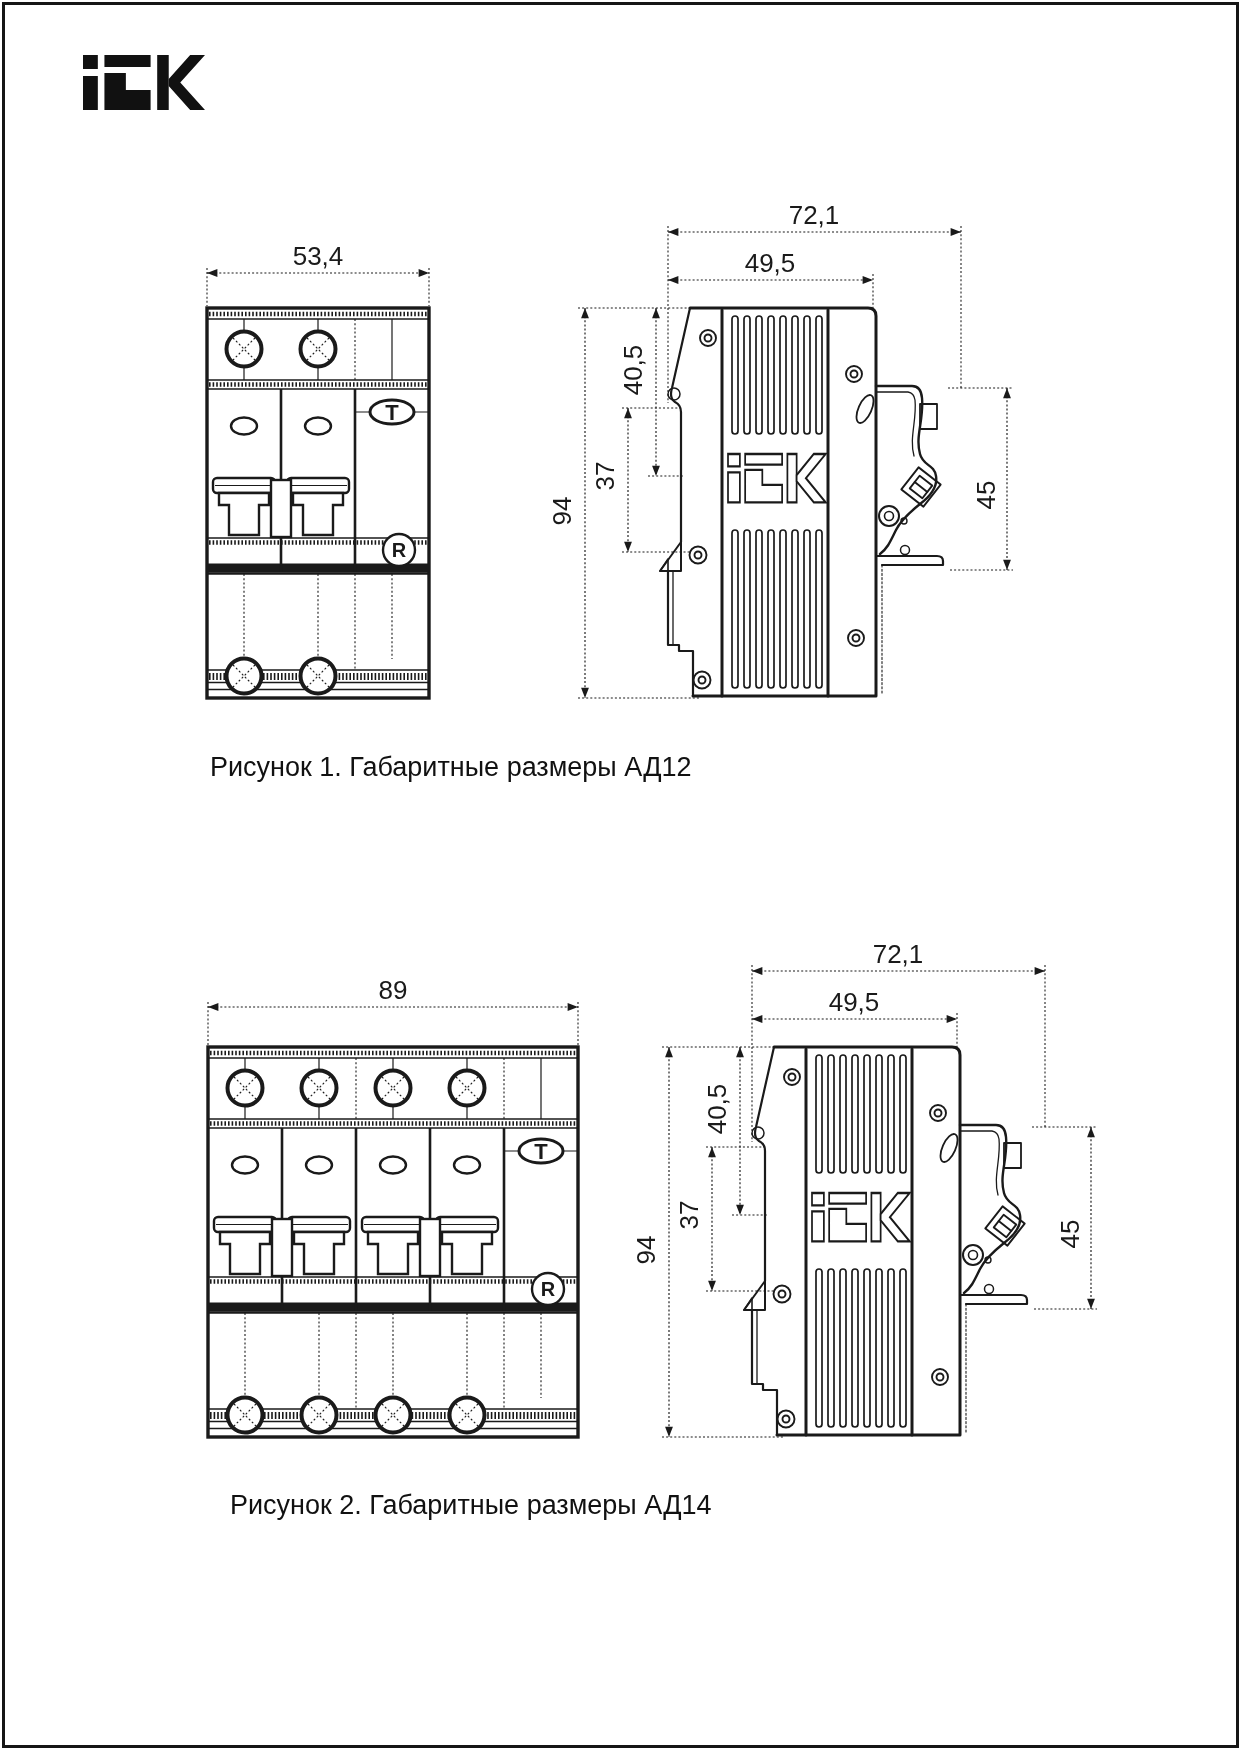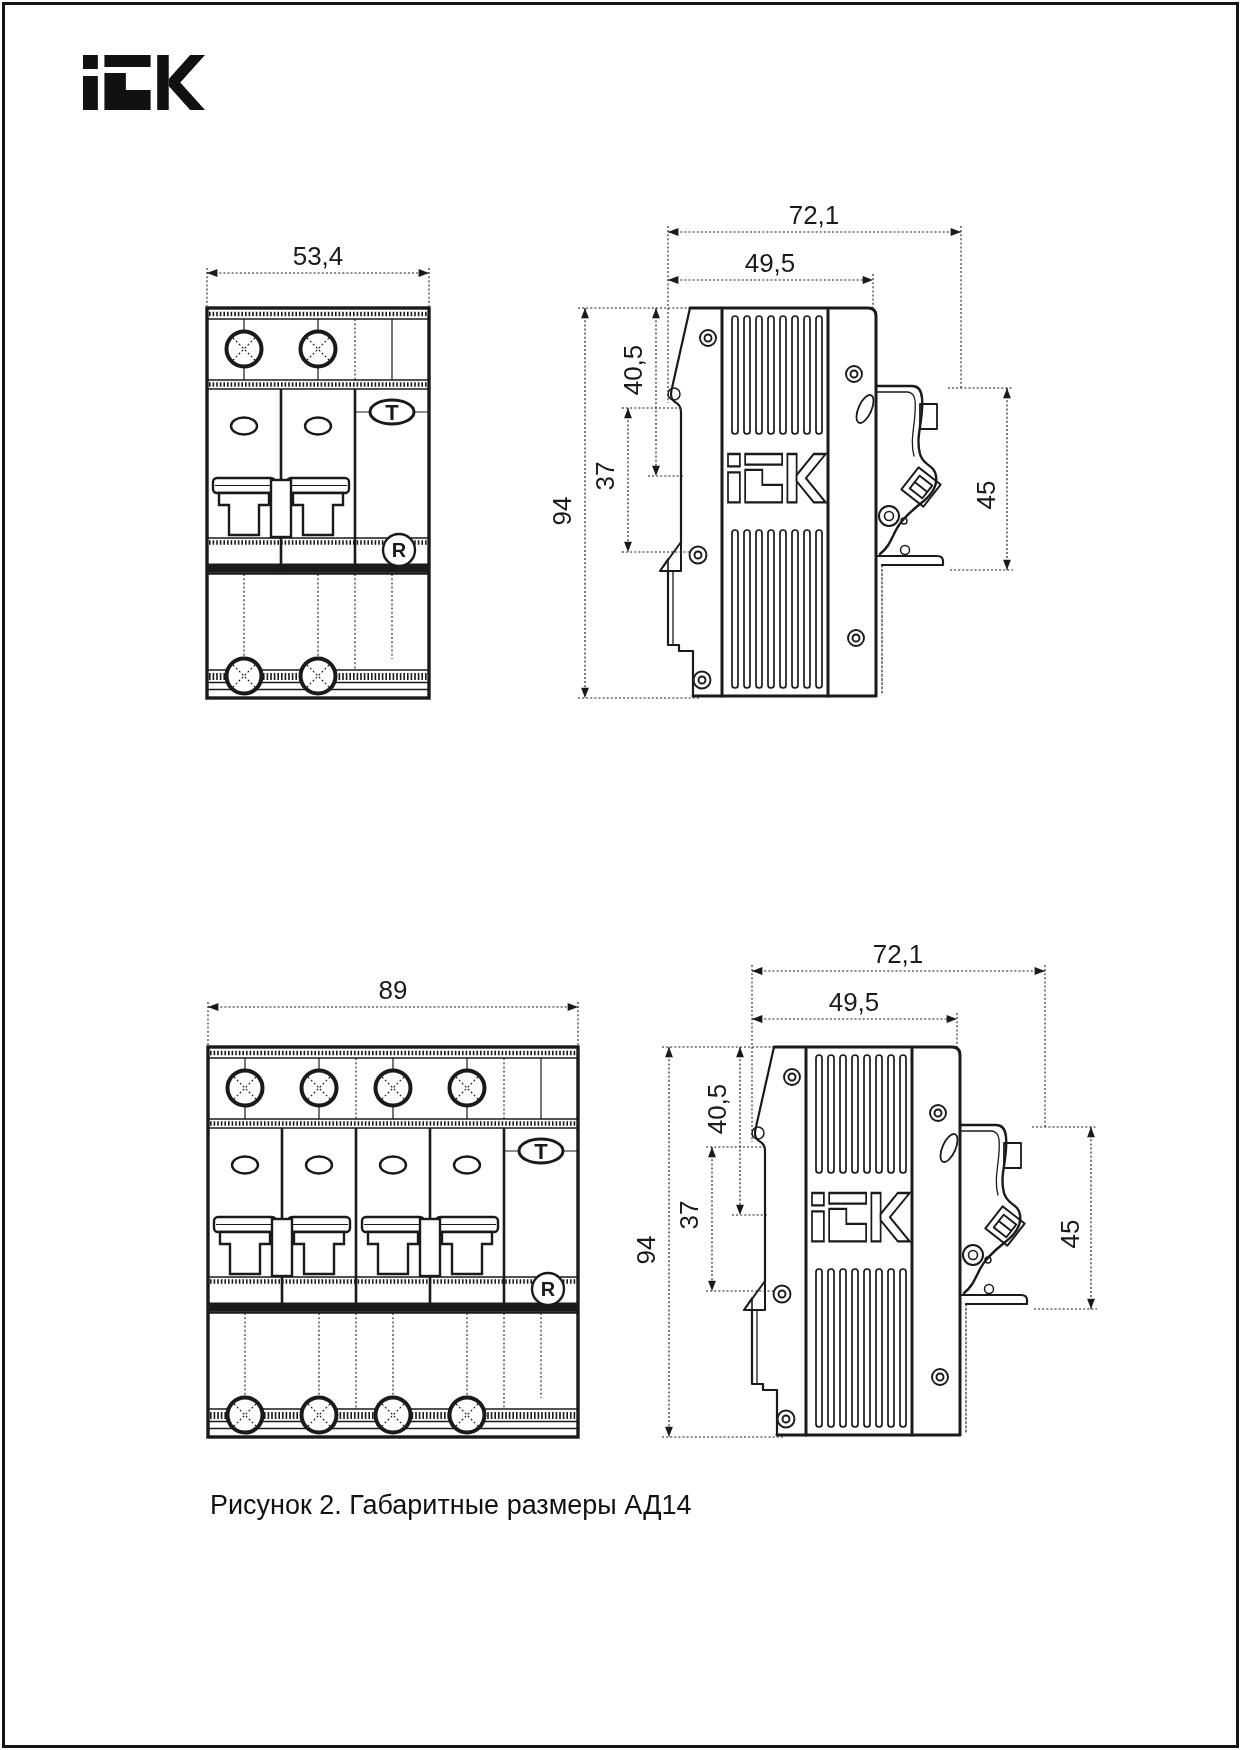--- a/index.html
+++ b/index.html
@@ -4,21 +4,21 @@
 <style>
   html,body { margin:0; padding:0; background:#8a8a8a; }
   .page {
     position:relative; width:1241px; height:1750px; background:#ffffff;
     font-family:"Liberation Sans", sans-serif; overflow:hidden;
   }
   .page-border { position:absolute; inset:2px; border:3px solid #161616; pointer-events:none; }
   .logo { position:absolute; left:83px; top:55px; }
   .caption { position:absolute; left:210px; font-size:27px; color:#111; white-space:nowrap; }
   #cap1 { top:752px; }
-  #cap2 { top:1490px; }
+  #cap2 { top:1490px;margin-left:20px; }
   .fig { position:absolute; }
   #fig1 { left:140px; top:170px; }
   #fig2 { left:140px; top:830px; }
   svg text { font-family:"Liberation Sans", sans-serif; font-size:26px; fill:#1a1a1a; stroke:none; }
   .btxt  { font-size:22px; font-weight:bold; }
   .btxt2 { font-size:20px; font-weight:bold; }
   .dl  { fill:none; stroke:#1a1a1a; stroke-width:1.15; stroke-dasharray:2 2.1; }
   .ext { fill:none; stroke:#1a1a1a; stroke-width:1.05; stroke-dasharray:2 2.1; }
   .sr { position:absolute; width:1px; height:1px; overflow:hidden; clip-path:inset(50%); white-space:nowrap; }
 </style>
@@ -215,20 +215,21 @@
       <path class="ext" d="M438,528 H560"></path>
       <line class="dl" x1="445" y1="138" x2="445" y2="528" marker-start="url(#arr)" marker-end="url(#arr)"></line>
       <text transform="translate(431,341) rotate(-90)" text-anchor="middle">94</text>
 
       <path class="ext" d="M808,218 H873 M810,400 H873"></path>
       <line class="dl" x1="867" y1="218" x2="867" y2="400" marker-start="url(#arr)" marker-end="url(#arr)"></line>
       <text transform="translate(855,325) rotate(-90)" text-anchor="middle">45</text>
     </g>
   </svg>
 
+  <div class="caption" id="cap1">Рисунок 1. Габаритные размеры АД12</div>
 
   <svg id="fig2" class="fig" width="990" height="640">
 
     <g transform="translate(68,217)">
       <g fill="none" stroke="#1a1a1a">
         <rect x="0" y="0" width="370" height="390" stroke-width="3.4" fill="#fff"></rect>
         <line x1="2" y1="6" x2="368" y2="6" stroke-width="4.5" stroke-dasharray="1.6 2"></line>
         <line x1="0" y1="11" x2="370" y2="11" stroke-width="1.3"></line>
         <line x1="0" y1="72" x2="370" y2="72" stroke-width="1.3"></line>
         <line x1="2" y1="76.5" x2="368" y2="76.5" stroke-width="4.5" stroke-dasharray="1.6 2"></line>

